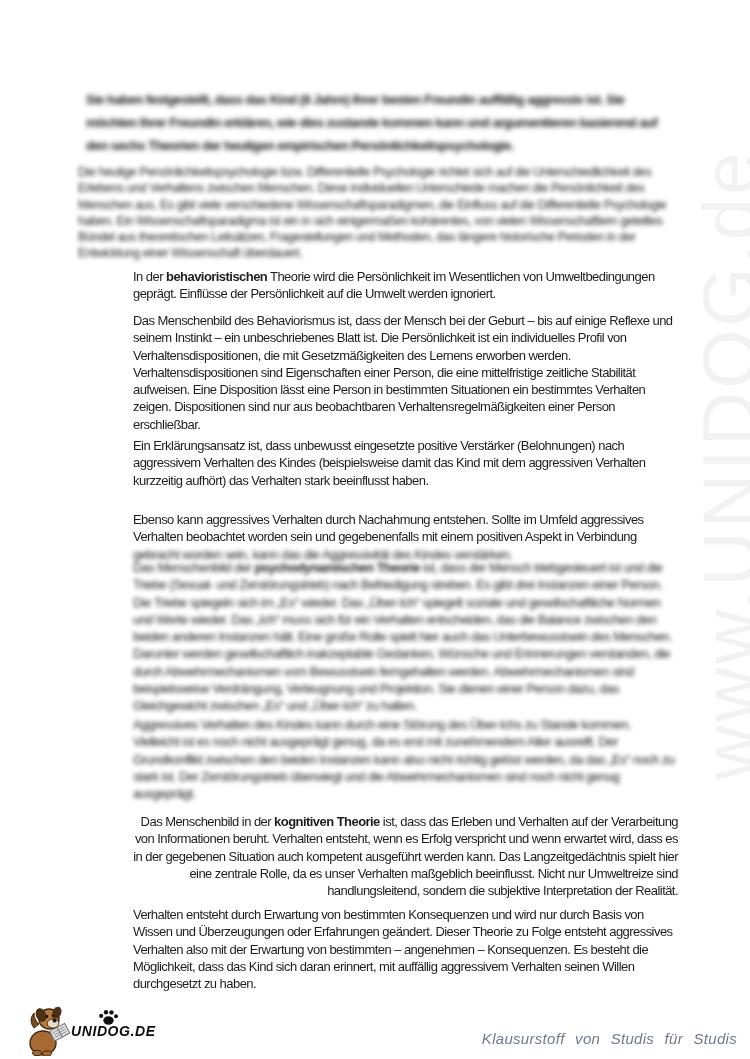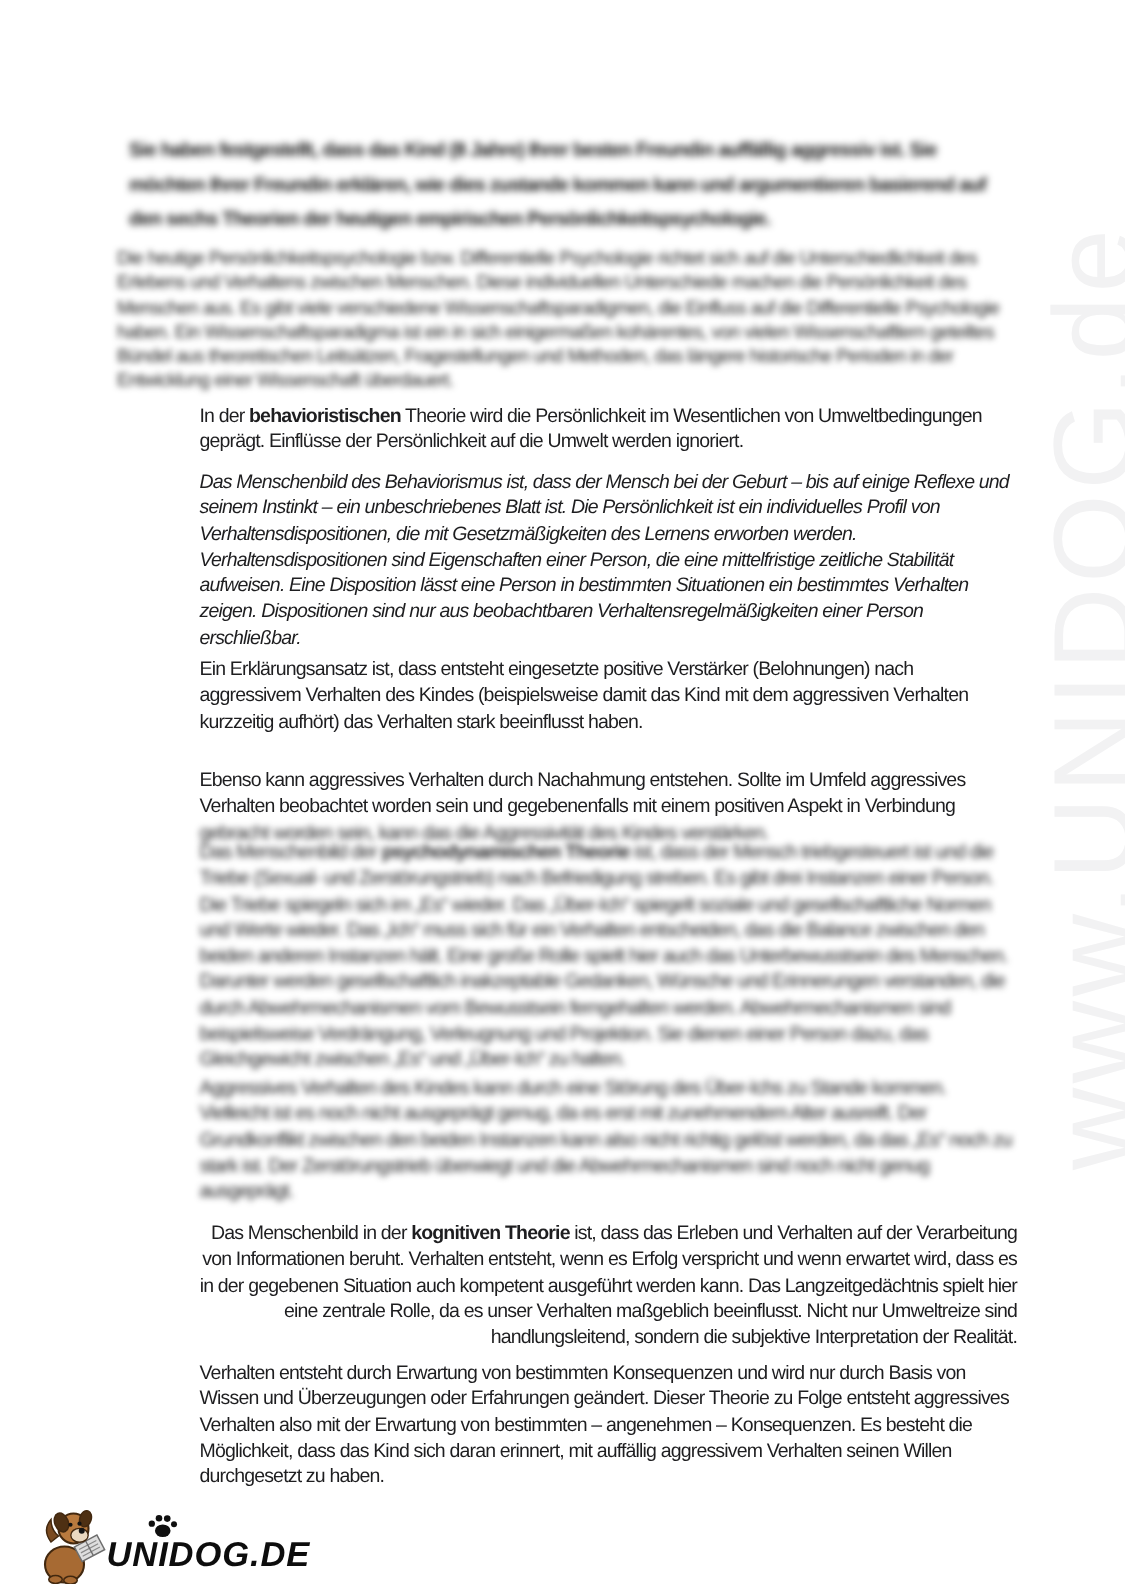--- a/index.html
+++ b/index.html
@@ -30,54 +30,54 @@
   .para.k-intro {
     left:78px; width:596px; font-size:12.5px;
     line-height:16.3px; letter-spacing:-0.45px; color:#242424;
   }
   .blur { filter:blur(2.2px); }
   .k-heading.blur { filter:blur(2.4px); }
   .blur-inline { filter:blur(2.2px); }
   .p1  { top:88px; }
   .p2  { top:164px; }
   .p3  { top:268px; }
-  .p4  { top:312px;font-style:italic; }
+  .p4  { top:312px; }
   .p5  { top:437px; }
   .p6  { top:511px; }
   .p7  { top:559px; }
   .p8  { top:716px; }
   .p9  { top:813px;text-align:right; }
   .p10 { top:906px; }
   
   .dog-logo   { position:absolute; left:27px; top:1006px; z-index:2; }
   .paw        { position:absolute; left:98px; top:1009px; z-index:3; }
   .wordmark {
     position:absolute; left:71px; top:1023px; z-index:2;
-    font-size:23px; font-weight:bold; font-style:italic;
+    font-size:14px; font-weight:bold; font-style:italic;
     letter-spacing:0.6px; color:#0d0d0d;
   }
   .tagline {
     position:absolute; right:13px; top:1030px; z-index:2;
     font-size:15px; font-style:italic; color:#6f7b89;
     word-spacing:6px; letter-spacing:0.3px;
   }
 </style>
 </head>
 <body>
 
 <div class="page">
 
   <div class="watermark">www.UNIDOG.de</div>
 
   <div>
       <div class="para p1 k-heading blur"><span class="b">Sie haben festgestellt, dass das Kind (8 Jahre) Ihrer besten Freundin auffällig aggressiv ist. Sie möchten Ihrer Freundin erklären, wie dies zustande kommen kann und argumentieren basierend auf den sechs Theorien der heutigen empirischen Persönlichkeitspsychologie.</span></div>
       <div class="para p2 k-intro blur"><span>Die heutige Persönlichkeitspsychologie bzw. Differentielle Psychologie richtet sich auf die Unterschiedlichkeit des Erlebens und Verhaltens zwischen Menschen. Diese individuellen Unterschiede machen die Persönlichkeit des Menschen aus. Es gibt viele verschiedene Wissenschaftsparadigmen, die Einfluss auf die Differentielle Psychologie haben. Ein Wissenschaftsparadigma ist ein in sich einigermaßen kohärentes, von vielen Wissenschaftlern geteiltes Bündel aus theoretischen Leitsätzen, Fragestellungen und Methoden, das längere historische Perioden in der Entwicklung einer Wissenschaft überdauert.</span></div>
       <div class="para p3"><span>In der </span><span class="b">behavioristischen</span><span> Theorie wird die Persönlichkeit im Wesentlichen von Umweltbedingungen geprägt. Einflüsse der Persönlichkeit auf die Umwelt werden ignoriert.</span></div>
       <div class="para p4"><span>Das Menschenbild des Behaviorismus ist, dass der Mensch bei der Geburt – bis auf einige Reflexe und seinem Instinkt – ein unbeschriebenes Blatt ist. Die Persönlichkeit ist ein individuelles Profil von Verhaltensdispositionen, die mit Gesetzmäßigkeiten des Lernens erworben werden. Verhaltensdispositionen sind Eigenschaften einer Person, die eine mittelfristige zeitliche Stabilität aufweisen. Eine Disposition lässt eine Person in bestimmten Situationen ein bestimmtes Verhalten zeigen. Dispositionen sind nur aus beobachtbaren Verhaltensregelmäßigkeiten einer Person erschließbar.</span></div>
-      <div class="para p5"><span>Ein Erklärungsansatz ist, dass entsteht eingesetzte positive Verstärker (Belohnungen) nach aggressivem Verhalten des Kindes (beispielsweise damit das Kind mit dem aggressiven Verhalten kurzzeitig aufhört) das Verhalten stark beeinflusst haben.</span></div>
+      <div class="para p5"><span>Ein Erklärungsansatz ist, dass unbewusst eingesetzte positive Verstärker (Belohnungen) nach aggressivem Verhalten des Kindes (beispielsweise damit das Kind mit dem aggressiven Verhalten kurzzeitig aufhört) das Verhalten stark beeinflusst haben.</span></div>
       <div class="para p6"><span>Ebenso kann aggressives Verhalten durch Nachahmung entstehen. Sollte im Umfeld aggressives Verhalten beobachtet worden sein und gegebenenfalls mit einem positiven Aspekt in Verbindung </span><span class="blur-inline">gebracht worden sein, kann das die Aggressivität des Kindes verstärken.</span></div>
       <div class="para p7 blur"><span>Das Menschenbild der </span><span class="b">psychodynamischen Theorie</span><span> ist, dass der Mensch triebgesteuert ist und die Triebe (Sexual- und Zerstörungstrieb) nach Befriedigung streben. Es gibt drei Instanzen einer Person. Die Triebe spiegeln sich im „Es“ wieder. Das „Über-Ich“ spiegelt soziale und gesellschaftliche Normen und Werte wieder. Das „Ich“ muss sich für ein Verhalten entscheiden, das die Balance zwischen den beiden anderen Instanzen hält. Eine große Rolle spielt hier auch das Unterbewusstsein des Menschen. Darunter werden gesellschaftlich inakzeptable Gedanken, Wünsche und Erinnerungen verstanden, die durch Abwehrmechanismen vom Bewusstsein ferngehalten werden. Abwehrmechanismen sind beispielsweise Verdrängung, Verleugnung und Projektion. Sie dienen einer Person dazu, das Gleichgewicht zwischen „Es“ und „Über-Ich“ zu halten.</span></div>
       <div class="para p8 blur"><span>Aggressives Verhalten des Kindes kann durch eine Störung des Über-Ichs zu Stande kommen. Vielleicht ist es noch nicht ausgeprägt genug, da es erst mit zunehmendem Alter ausreift. Der Grundkonflikt zwischen den beiden Instanzen kann also nicht richtig gelöst werden, da das „Es“ noch zu stark ist. Der Zerstörungstrieb überwiegt und die Abwehrmechanismen sind noch nicht genug ausgeprägt.</span></div>
       <div class="para p9"><span>Das Menschenbild in der </span><span class="b">kognitiven Theorie</span><span> ist, dass das Erleben und Verhalten auf der Verarbeitung von Informationen beruht. Verhalten entsteht, wenn es Erfolg verspricht und wenn erwartet wird, dass es in der gegebenen Situation auch kompetent ausgeführt werden kann. Das Langzeitgedächtnis spielt hier eine zentrale Rolle, da es unser Verhalten maßgeblich beeinflusst. Nicht nur Umweltreize sind handlungsleitend, sondern die subjektive Interpretation der Realität.</span></div>
       <div class="para p10"><span>Verhalten entsteht durch Erwartung von bestimmten Konsequenzen und wird nur durch Basis von Wissen und Überzeugungen oder Erfahrungen geändert. Dieser Theorie zu Folge entsteht aggressives Verhalten also mit der Erwartung von bestimmten – angenehmen – Konsequenzen. Es besteht die Möglichkeit, dass das Kind sich daran erinnert, mit auffällig aggressivem Verhalten seinen Willen durchgesetzt zu haben.</span></div>
     </div>
 
   <svg class="dog-logo" width="46" height="50" viewBox="0 0 46 50">
 
     <path d="M7 22 Q1 14 7 7 Q7 14 12 18 Z" fill="#7a4a20" stroke="#42280f" stroke-width="1"></path>
@@ -110,14 +110,15 @@
   <svg class="paw" width="21" height="16" viewBox="0 0 21 16">
     <ellipse cx="10.5" cy="11.5" rx="5.2" ry="4.2" fill="#101010"></ellipse>
     <circle cx="3.2" cy="6.8" r="2.1" fill="#101010"></circle>
     <circle cx="8" cy="3.2" r="2.2" fill="#101010"></circle>
     <circle cx="13.5" cy="3.4" r="2.2" fill="#101010"></circle>
     <circle cx="18" cy="7.2" r="2" fill="#101010"></circle>
   </svg>
 
   <span class="wordmark">UNIDOG.DE</span>
 
+  <span class="tagline">Klausurstoff von Studis für Studis</span>
 
 </div>
 
 </body></html>

